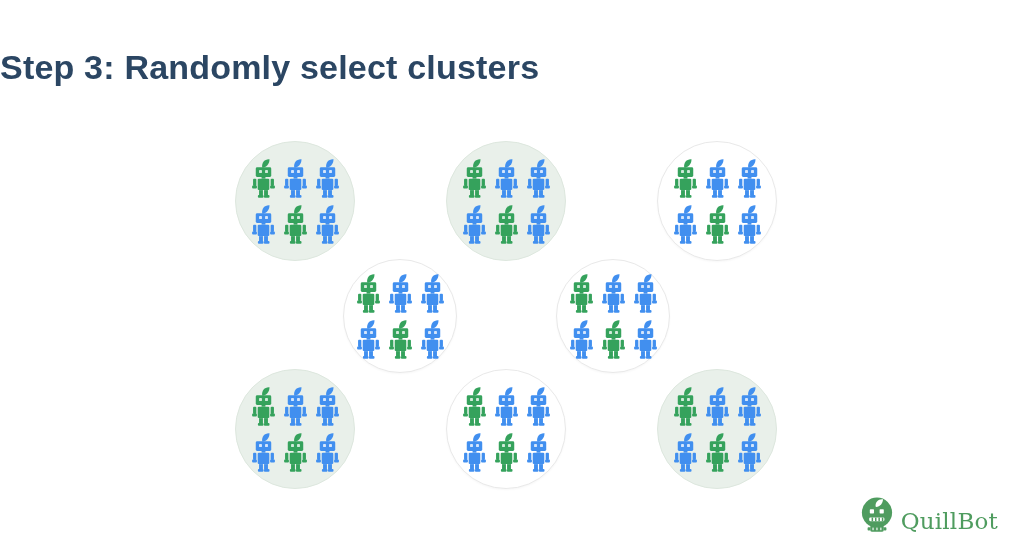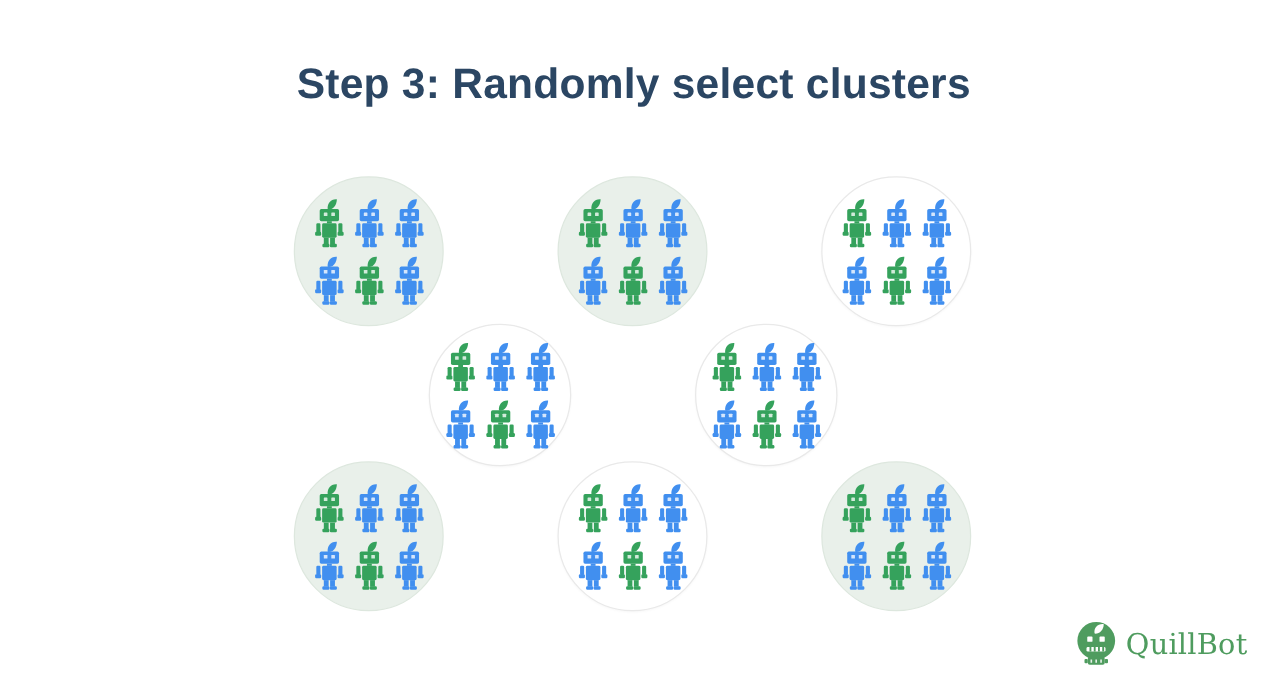--- a/index.html
+++ b/index.html
@@ -10,21 +10,21 @@
     height: 546px;
     background: #ffffff;
     overflow: hidden;
     font-family: "Liberation Sans", sans-serif;
   }
   .title {
     position: absolute;
     top: 48px;
     left: 0;
     width: 1014px;
-    text-align: center;
+    text-align: left;
     font-size: 34px;
     font-weight: 600;
     letter-spacing: 0.2px;
     color: #2B4663;
   }
   .clusters-area {
     position: absolute;
     inset: 0;
   }
   .cluster {
@@ -60,21 +60,21 @@
     column-gap: 3px;
     row-gap: 5px;
   }
   .robot { display: inline-block; width: 29px; height: 41px; line-height: 0; }
   .robot svg { display: block; width: 29px; height: 41px; }
   .brand {
     position: absolute;
     right: 26px;
     bottom: 12px;
     display: flex;
-    align-items: center;
+    align-items: flex-end;
     gap: 7px;
   }
   .brand-icon { width: 34px; height: 37px; line-height: 0; }
   .brand-name {
     font-family: "DejaVu Serif", "Liberation Serif", serif;
     font-size: 23px;
     font-weight: 500;
     color: #4F9C5F;
     letter-spacing: 0.2px;
   }

